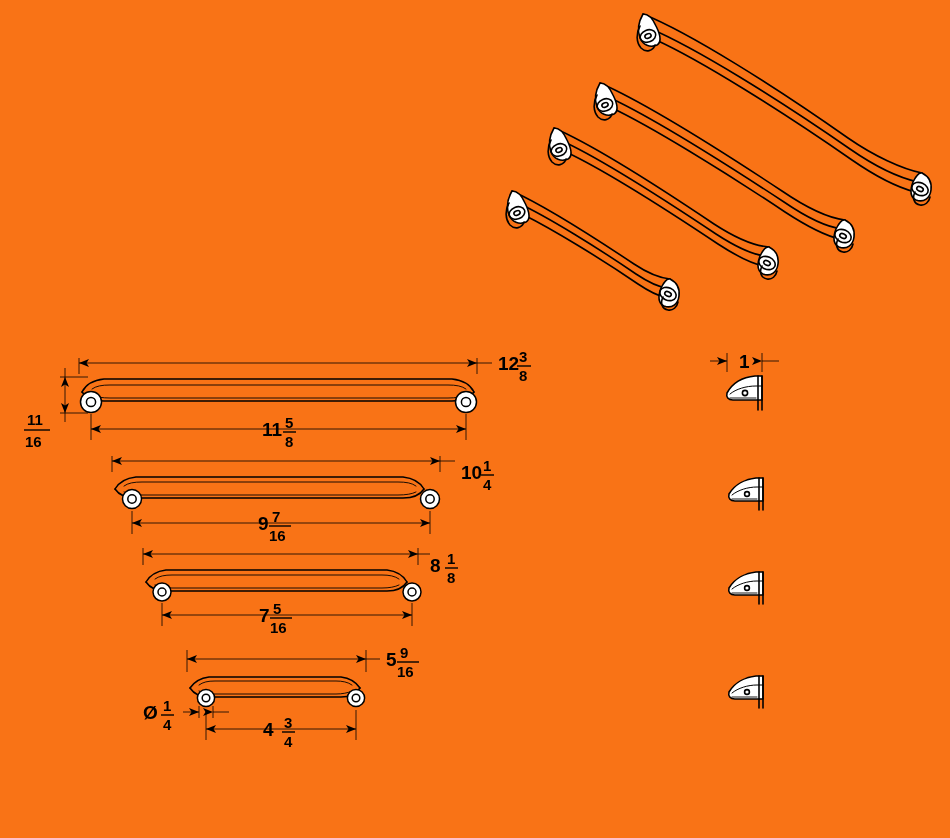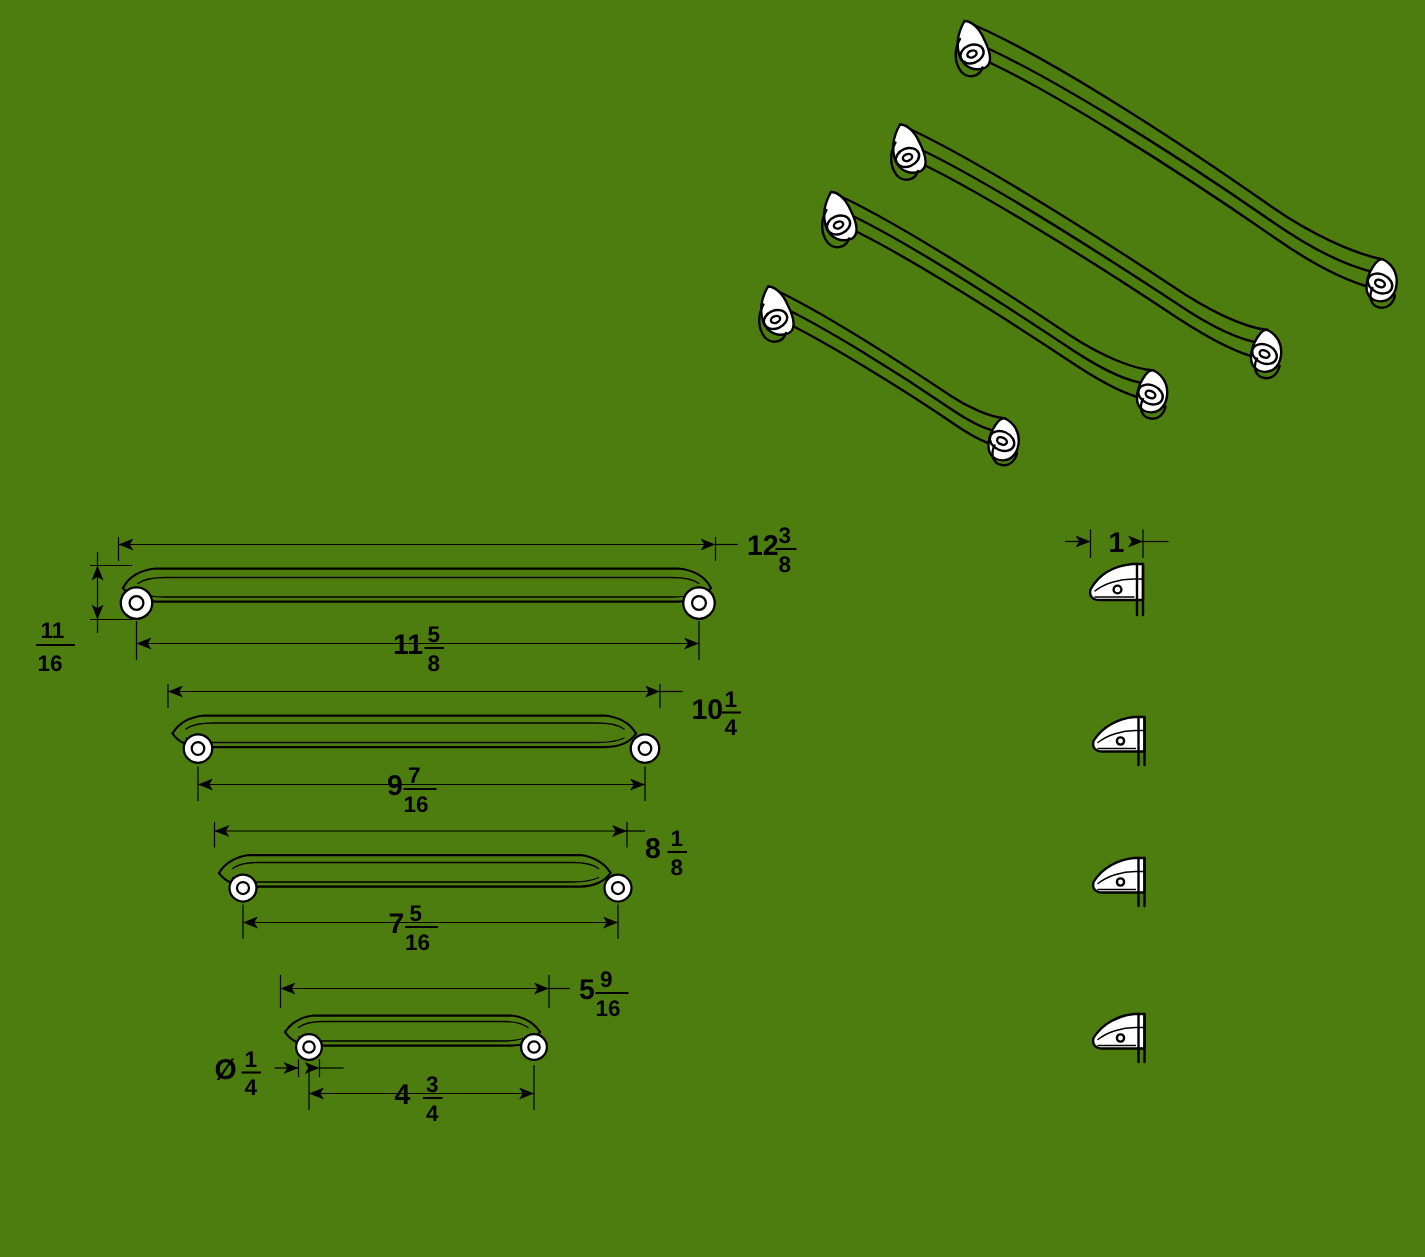--- a/index.html
+++ b/index.html
@@ -10,21 +10,21 @@
   body {
     width: 950px;
     height: 838px;
     font-family: "Liberation Sans", sans-serif;
     overflow: hidden;
   }
   #sheet {
     position: relative;
     width: 950px;
     height: 838px;
-    background: #4d7c0f;
+    background: #f97316;
   }
   svg.drawing {
     position: absolute;
     top: 0;
     left: 0;
     width: 950px;
     height: 838px;
   }
   .dimtext {
     font-family: "Liberation Sans", sans-serif;

